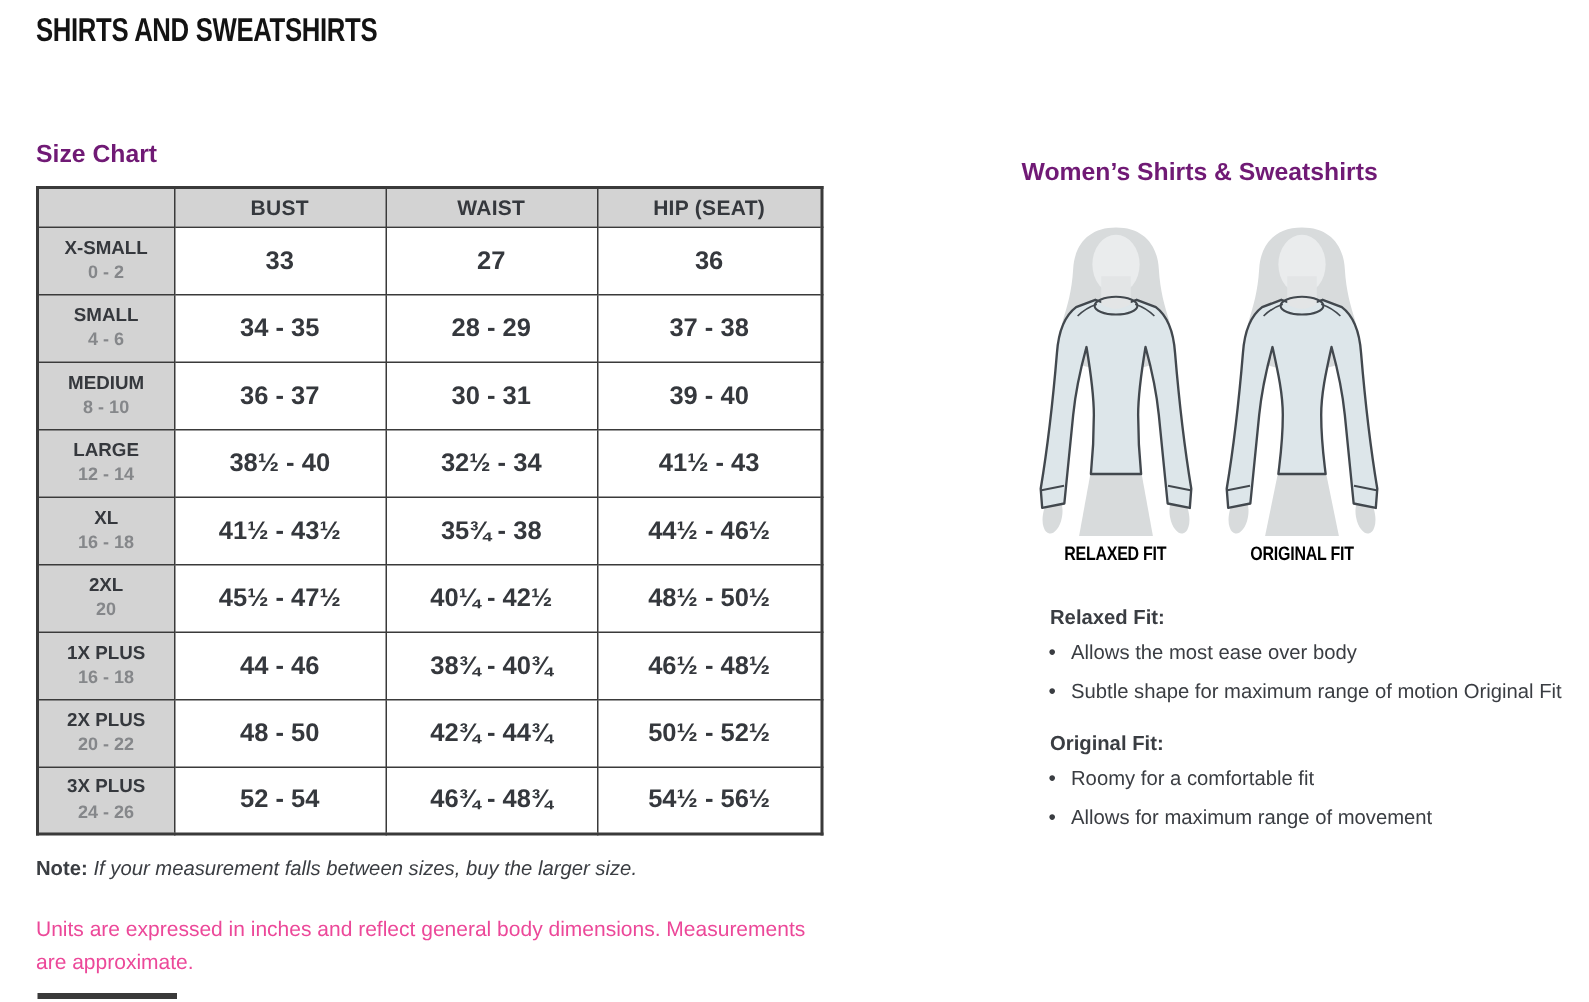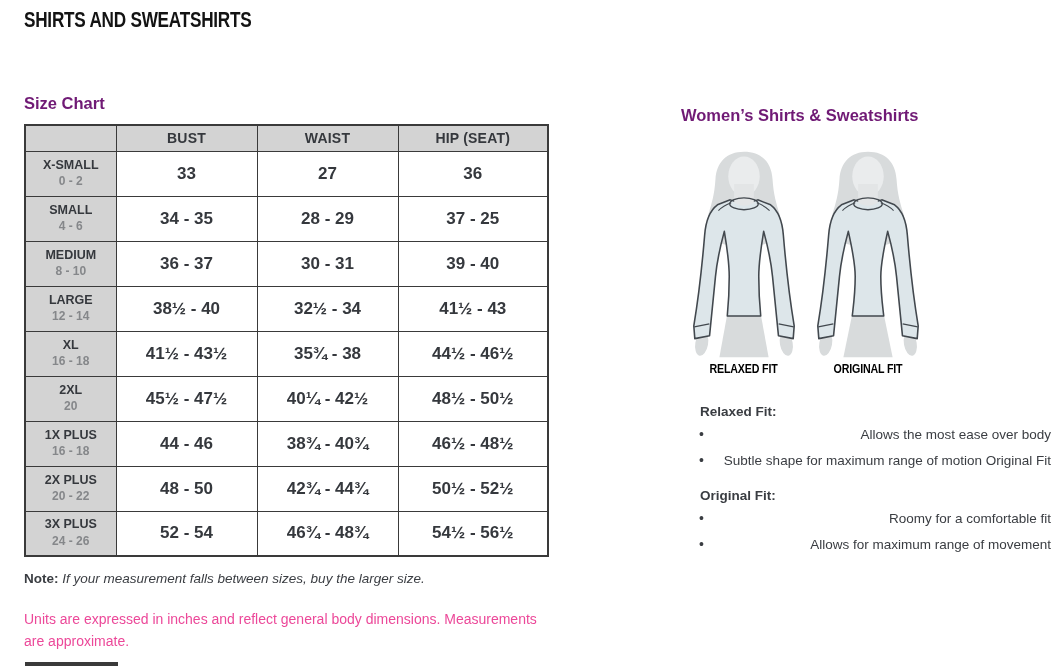--- a/index.html
+++ b/index.html
@@ -57,21 +57,21 @@
     display:inline-block; margin-top:3px;
     font-size:13px; font-weight:bold; color:#000;
     letter-spacing:-0.2px; white-space:nowrap;
     transform:scaleX(0.82); transform-origin:center top;
   }
 
   
   .fit-descriptions { position:absolute; left:681px; top:404px; width:370px; }
   .fit-group + .fit-group { margin-top:19px; }
   .fit-group-heading { font-size:13.5px; font-weight:bold; color:#3a3d42; margin-bottom:7px;padding-left:19px; }
-  .fit-bullets { list-style:none; padding-left:33px;text-align:right; }
+  .fit-bullets { list-style:none; padding-left:33px; }
   .fit-bullets li { position:relative; font-size:13.5px; color:#3a3d42; margin-bottom:8px; line-height:1.3; }
   .fit-bullets li::before { content:"\2022"; position:absolute; left:-15px; top:-1px; font-size:14px; }
 </style>
 </head>
 <body>
 
 <div class="page">
 
   <div class="main-title">SHIRTS AND SWEATSHIRTS</div>
 
@@ -102,21 +102,21 @@
           <td>27</td>
           <td>36</td>
         </tr>
         <tr>
           <th>
             <div class="size-name">SMALL</div>
             <div class="size-range">4 - 6</div>
           </th>
           <td>34 - 35</td>
           <td>28 - 29</td>
-          <td>37 - 25</td>
+          <td>37 - 38</td>
         </tr>
         <tr>
           <th>
             <div class="size-name">MEDIUM</div>
             <div class="size-range">8 - 10</div>
           </th>
           <td>36 - 37</td>
           <td>30 - 31</td>
           <td>39 - 40</td>
         </tr>

